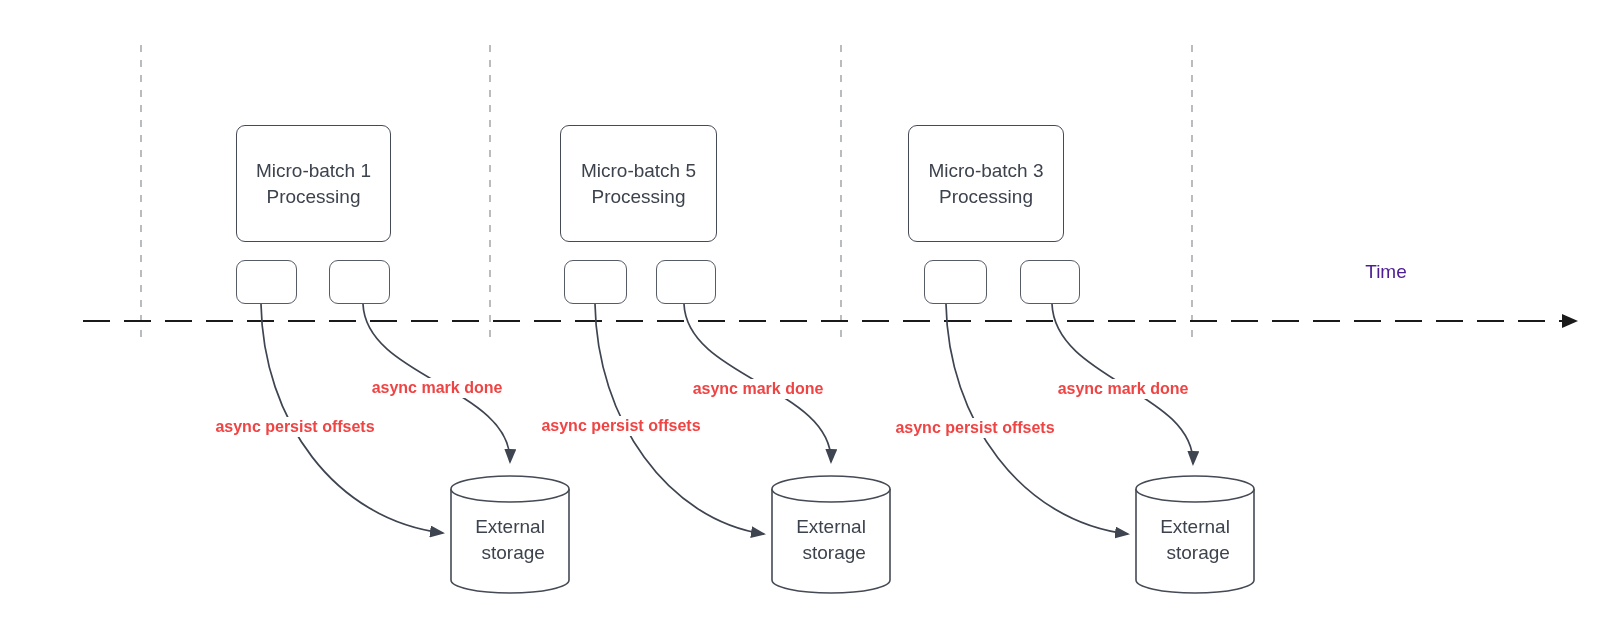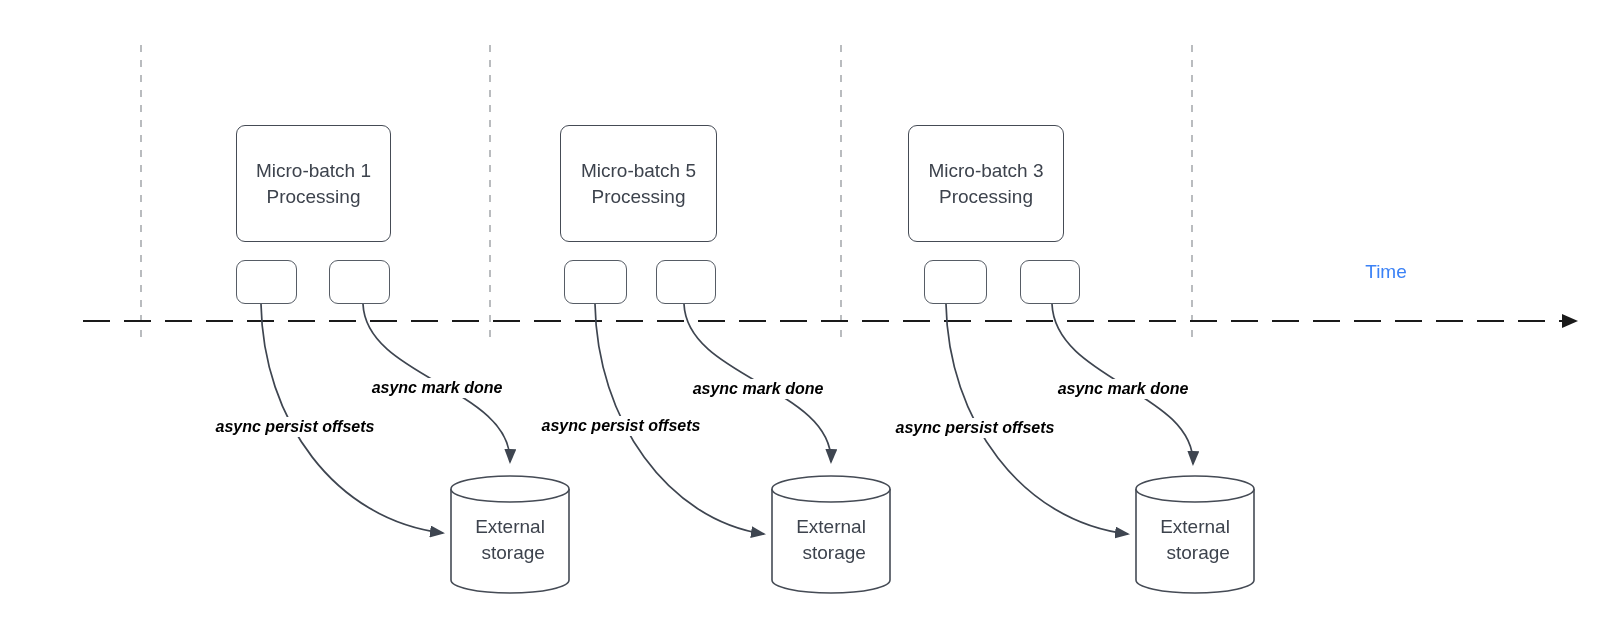--- a/index.html
+++ b/index.html
@@ -14,29 +14,29 @@
     color:#3d434d;font-size:19px;line-height:26px;box-sizing:border-box;
   }
   .smallbox{
     position:absolute;border:1.5px solid #565c65;border-radius:9px;background:#ffffff;
     box-sizing:border-box;
   }
   .multiline{white-space:pre-line;}
   .edge-label{
     position:absolute;transform:translate(-50%,-50%);
     background:#ffffff;padding:1px 3px;
-    font-size:16px;font-weight:bold;color:#000000;white-space:nowrap;font-style:italic;
+    font-size:16px;font-weight:bold;color:#ef4444;white-space:nowrap;
   }
   .storage-label{
     position:absolute;transform:translate(-50%,-50%);
     text-align:right;color:#3d434d;font-size:19px;line-height:26px;
   }
   .time-label{
     position:absolute;transform:translate(-50%,-50%);
-    color:#3b82f6;font-size:19px;
+    color:#4c1d95;font-size:19px;
   }
 </style>
 </head>
 <body>
 
 <div class="canvas">
 
   <svg width="1600" height="642" viewBox="0 0 1600 642">
     <defs>
       <marker id="ah" markerUnits="userSpaceOnUse" markerWidth="15" markerHeight="12" refX="13" refY="6" orient="auto">

